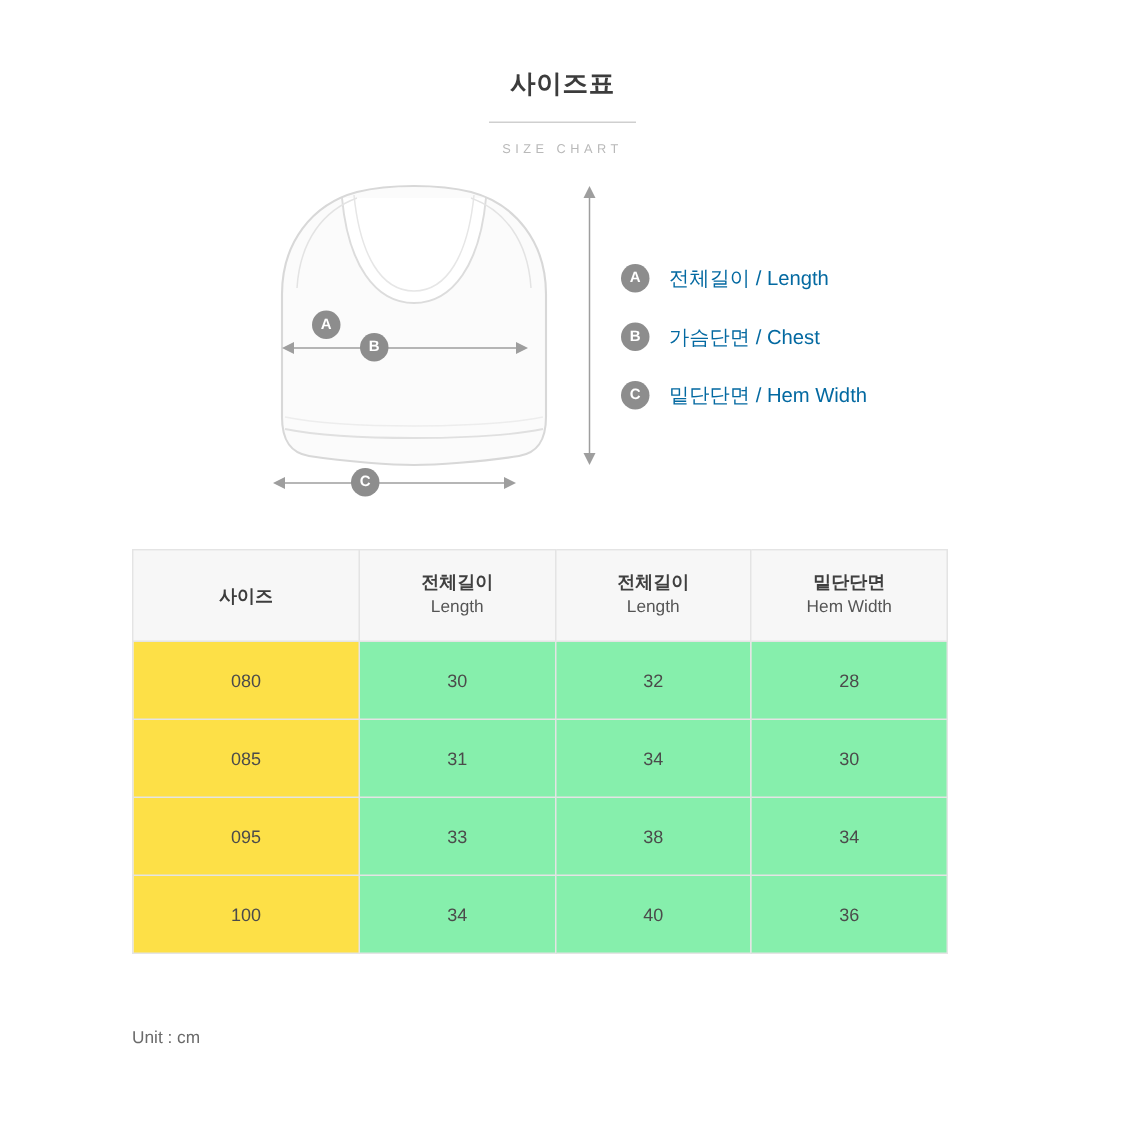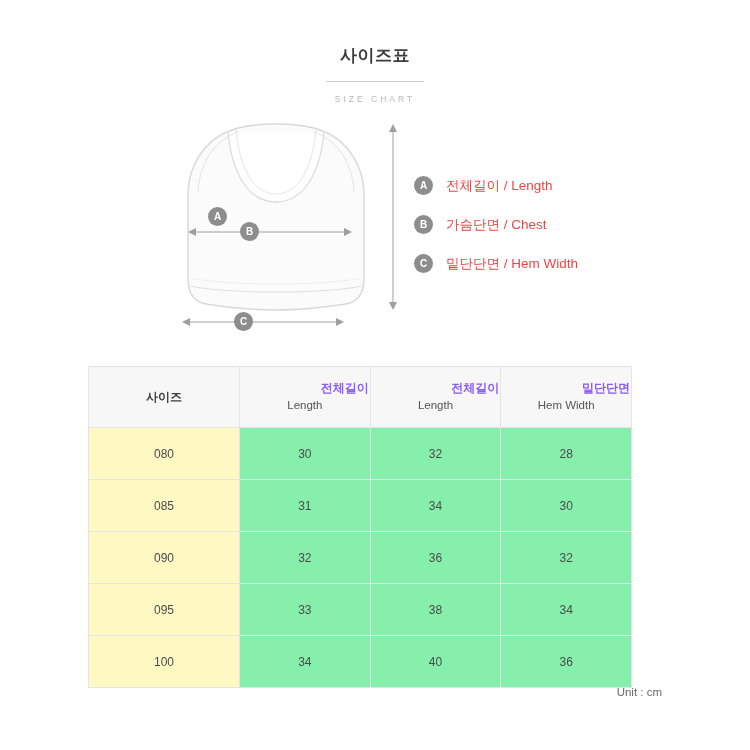--- a/index.html
+++ b/index.html
@@ -73,21 +73,21 @@
     font-size: 10px;
     font-weight: bold;
     display: flex;
     align-items: center;
     justify-content: center;
     margin-right: 13px;
     flex: 0 0 auto;
   }
   .legend-label {
     font-size: 13.5px;
-    color: #ef4444;
+    color: #0369a1;
   }
 
   
   .table-wrap {
     position: absolute;
     left: 88px;
     top: 366px;
     width: 544px;
   }
   table {
@@ -103,50 +103,49 @@
   }
   thead th {
     background: #f7f7f7;
     height: 58px;
     font-weight: normal;
     line-height: 1.55;
   }
   thead th .ko {
     display: block;
     font-size: 12px;
-    color: #8b5cf6;
-    font-weight: bold;
-    text-align: right;
+    color: #404040;
+    font-weight: bold;
   }
   thead th .en {
     display: block;
     font-size: 11.5px;
     color: #555;
     font-weight: normal;
   }
   thead th.size-head {
     font-weight: bold;
     color: #3d3d3d;
   }
   tbody td {
     height: 49px;
     background: #86efac;
   }
   tbody td.size-cell {
-    background: #fef9c3;
+    background: #fde047;
   }
 
   
   .footnotes {
     position: absolute;
     left: 88px;
     top: 686px;
     width: 574px;
     display: flex;
-    justify-content: flex-end;
+    justify-content: space-between;
     font-size: 11.5px;
     color: #6a6a6a;
   }
   .foot-right {
     color: #5c5c5c;
   }
 </style>
 </head>
 <body>
 
@@ -234,26 +233,20 @@
           <td>32</td>
           <td>28</td>
         </tr>
         <tr>
           <td class="size-cell">085</td>
           <td>31</td>
           <td>34</td>
           <td>30</td>
         </tr>
         <tr>
-          <td class="size-cell">090</td>
-          <td>32</td>
-          <td>36</td>
-          <td>32</td>
-        </tr>
-        <tr>
           <td class="size-cell">095</td>
           <td>33</td>
           <td>38</td>
           <td>34</td>
         </tr>
         <tr>
           <td class="size-cell">100</td>
           <td>34</td>
           <td>40</td>
           <td>36</td>

